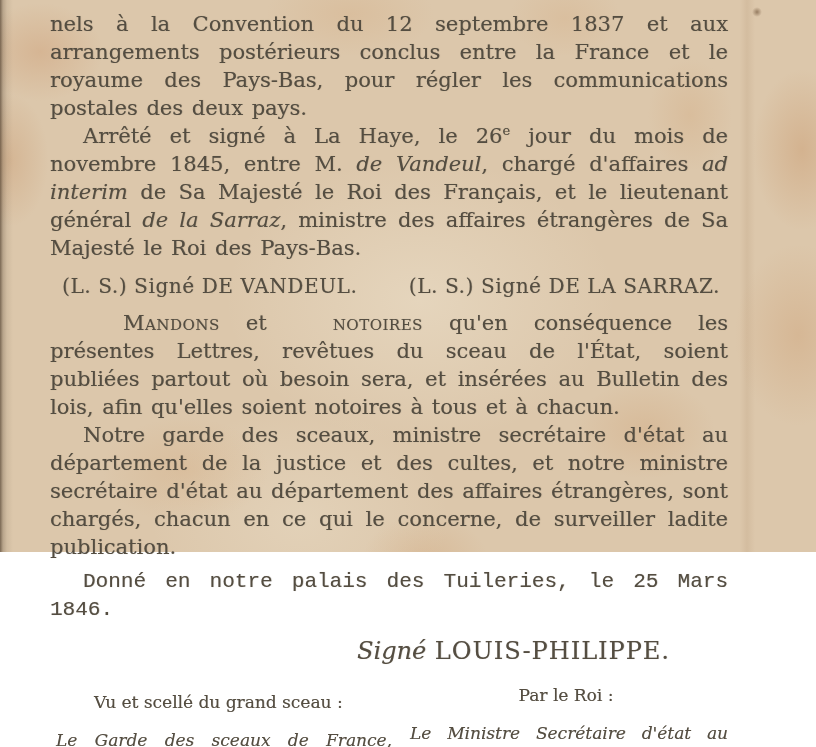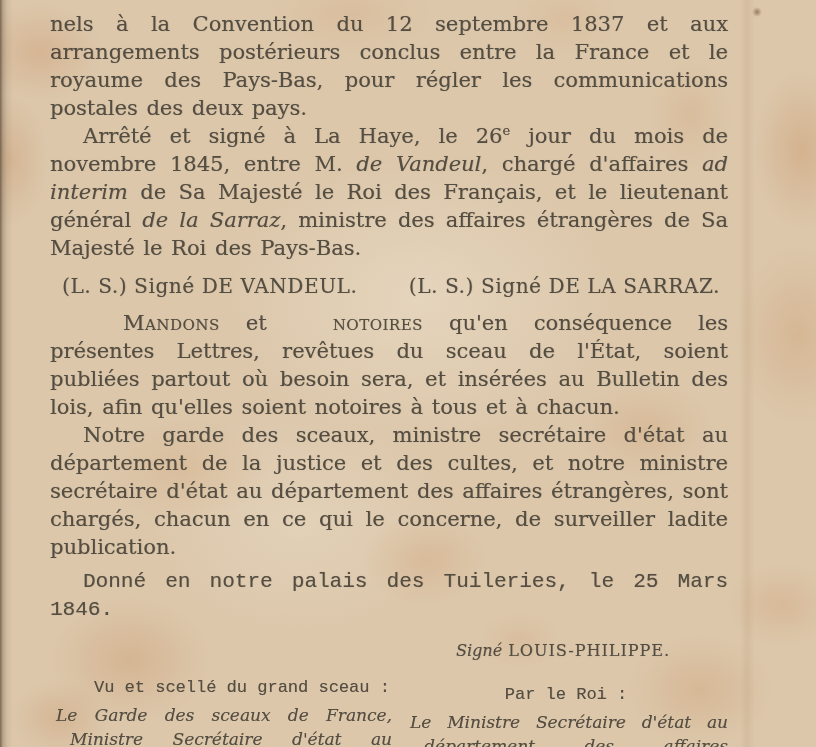--- a/index.html
+++ b/index.html
@@ -5,21 +5,21 @@
   html, body {
     margin: 0;
     padding: 0;
     width: 816px;
     height: 747px;
     overflow: hidden;
   }
   .page {
     position: relative;
     width: 816px;
-    height: 747px;
+    height: 552px;
     box-sizing: border-box;
     padding: 10px 88px 8px 50px;
     background-color: #dcc7ab;
     background-image:
       
       linear-gradient(90deg, rgba(56,40,25,0.60) 0px, rgba(56,40,25,0.22) 3px, rgba(56,40,25,0.07) 7px, rgba(56,40,25,0) 13px),
       
       radial-gradient(circle 7px at 757px 12px, rgba(92,62,36,0.55), rgba(92,62,36,0) 70%),
       
       radial-gradient(ellipse 90px 70px at 40px 52px, rgba(203,152,110,0.38), rgba(203,152,110,0) 70%),
@@ -64,37 +64,36 @@
     font-size: 20px;
     line-height: 28px;
     letter-spacing: 0.6px;
     white-space: nowrap;
     text-shadow: 0.4px 0.4px 0.7px rgba(84,77,65,0.45);
   }
   .donne { margin-top: 7px; font-family: Liberation Mono, monospace; }
   .royal-sign {
     margin: 14px 58px 0 0;
     text-align: right;
-    font-size: 16px;
+    font-size: 24px;
     line-height: 26px;
     text-shadow: 0.4px 0.4px 0.7px rgba(84,77,65,0.45);
   }
   .royal-sign .name { letter-spacing: 1px; }
   .bottom-block {
     display: flex;
     margin-top: 12px;
     text-shadow: 0.3px 0.3px 0.6px rgba(84,77,65,0.45);
   }
   .col-left  { width: 342px; flex: 0 0 342px; }
   .col-right { flex: 1 1 auto; padding-left: 12px; }
   .col-header {
-    margin: 0;
+    margin: 14px;
     font-size: 17px;
     line-height: 24px;
-    font-family: Liberation Mono, monospace;
   }
   .col-left .col-header { margin-left: 44px; }
   .col-right .col-header { text-align: center; margin-top: 7px; }
   .role-par {
     margin: 3px 0 0 0;
     font-size: 17px;
     line-height: 24px;
     font-style: italic;
     text-indent: -14px;
     padding-left: 20px;

